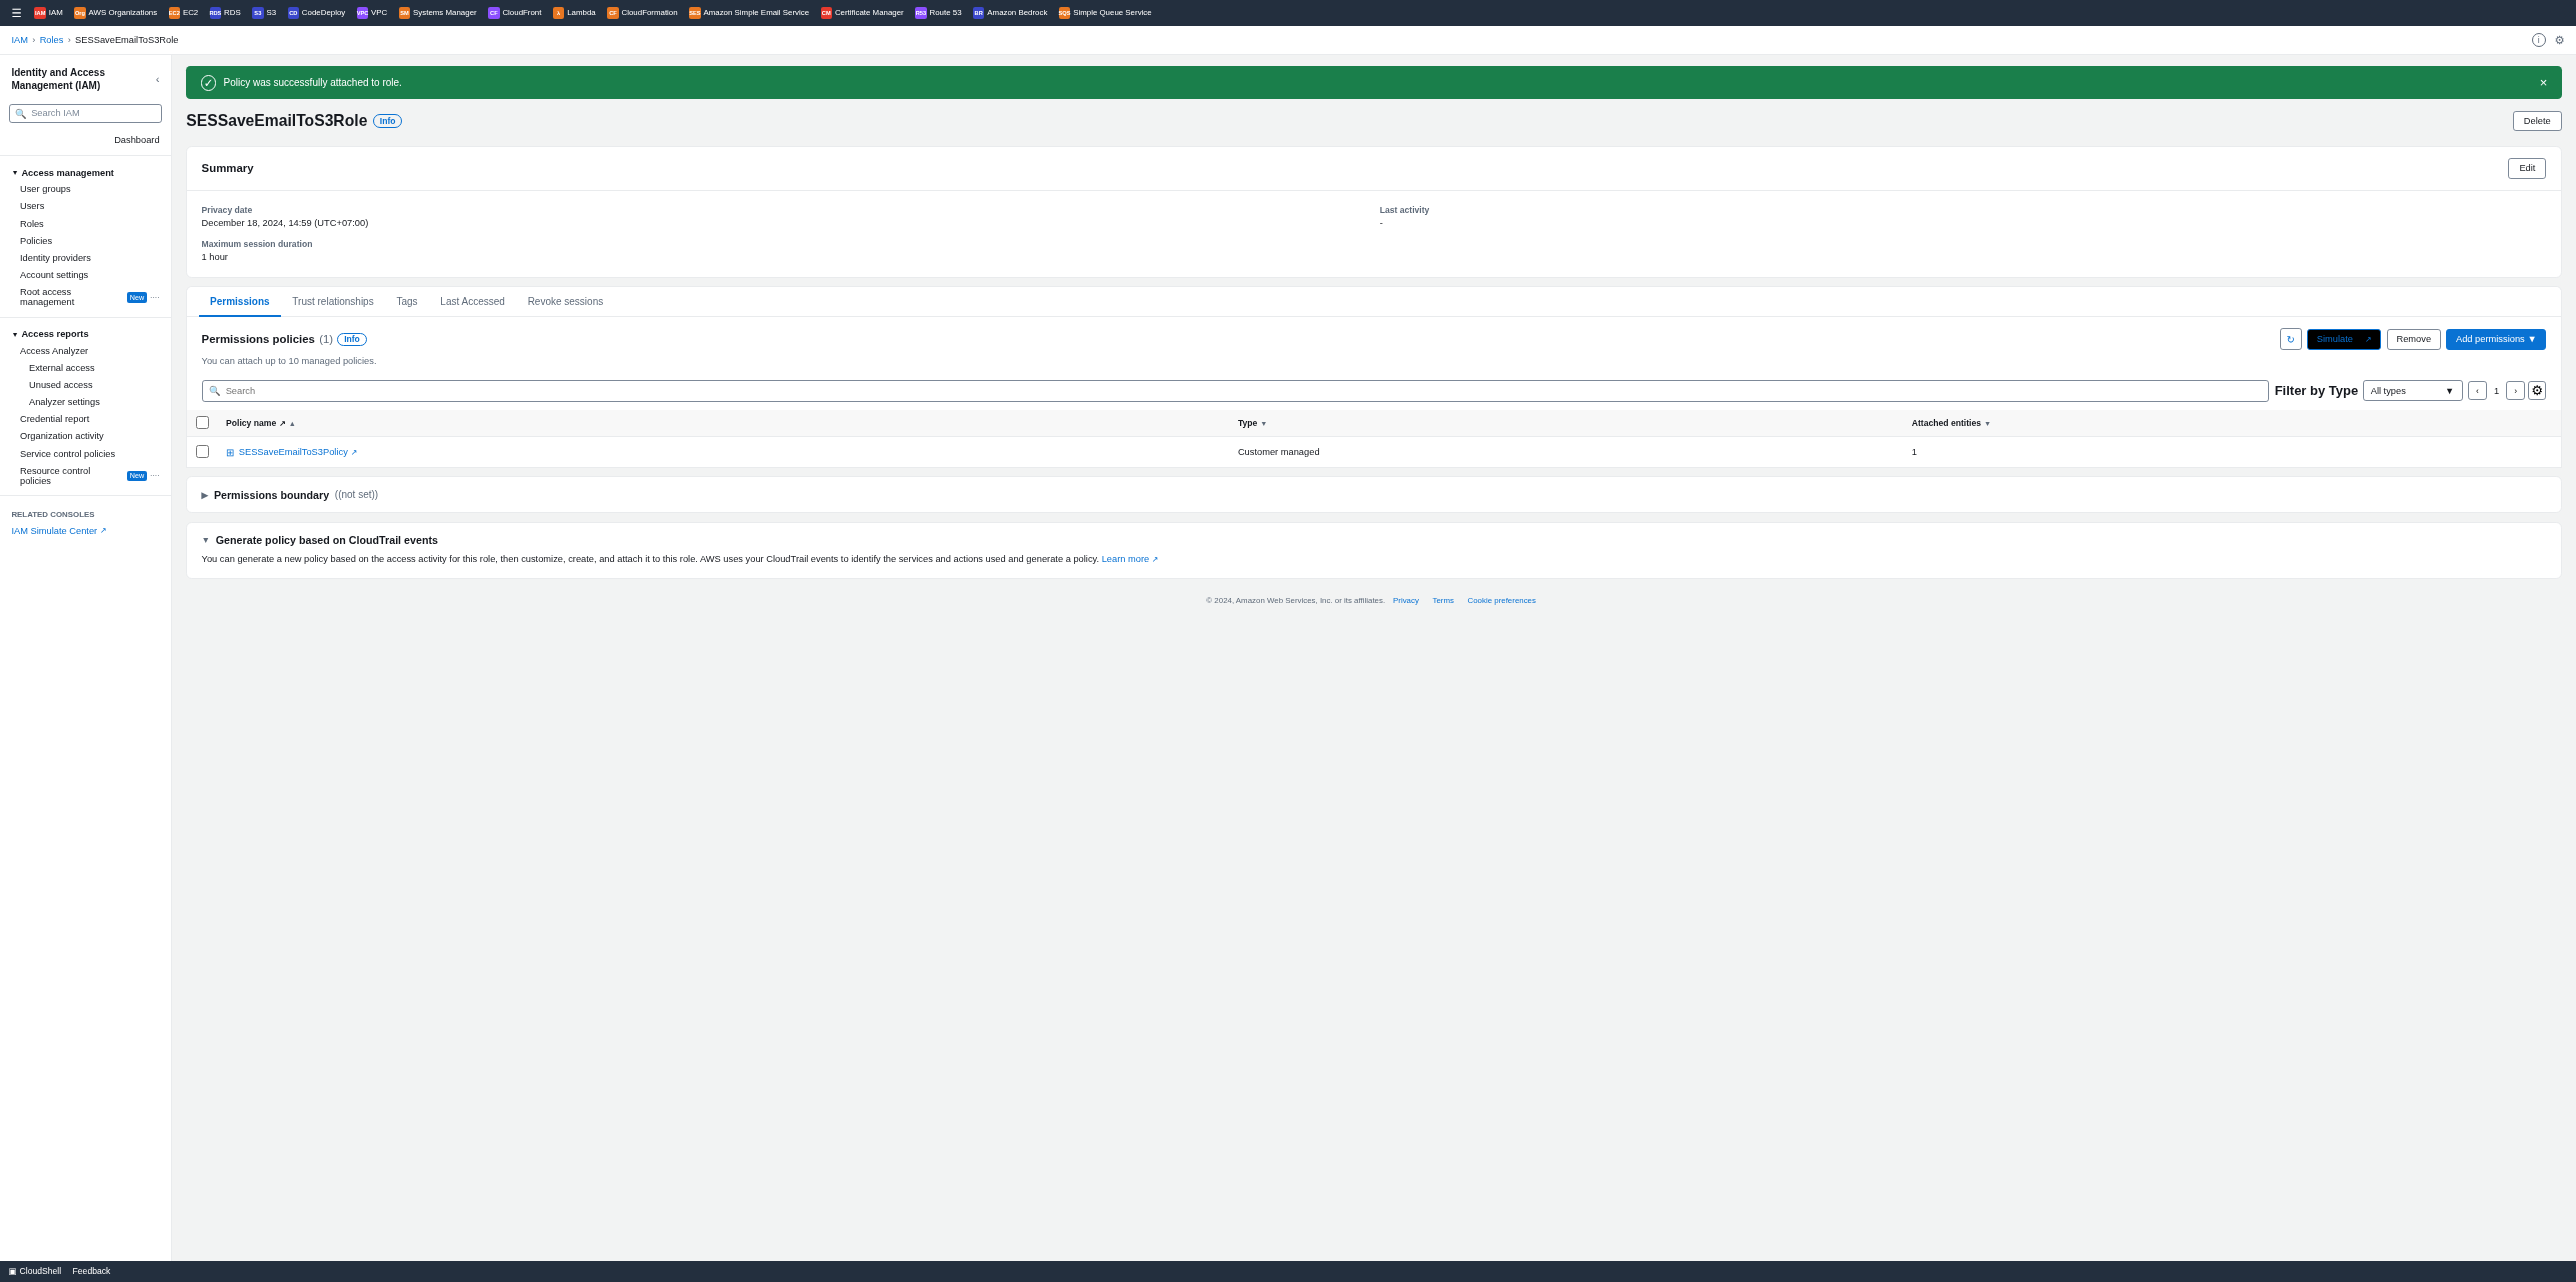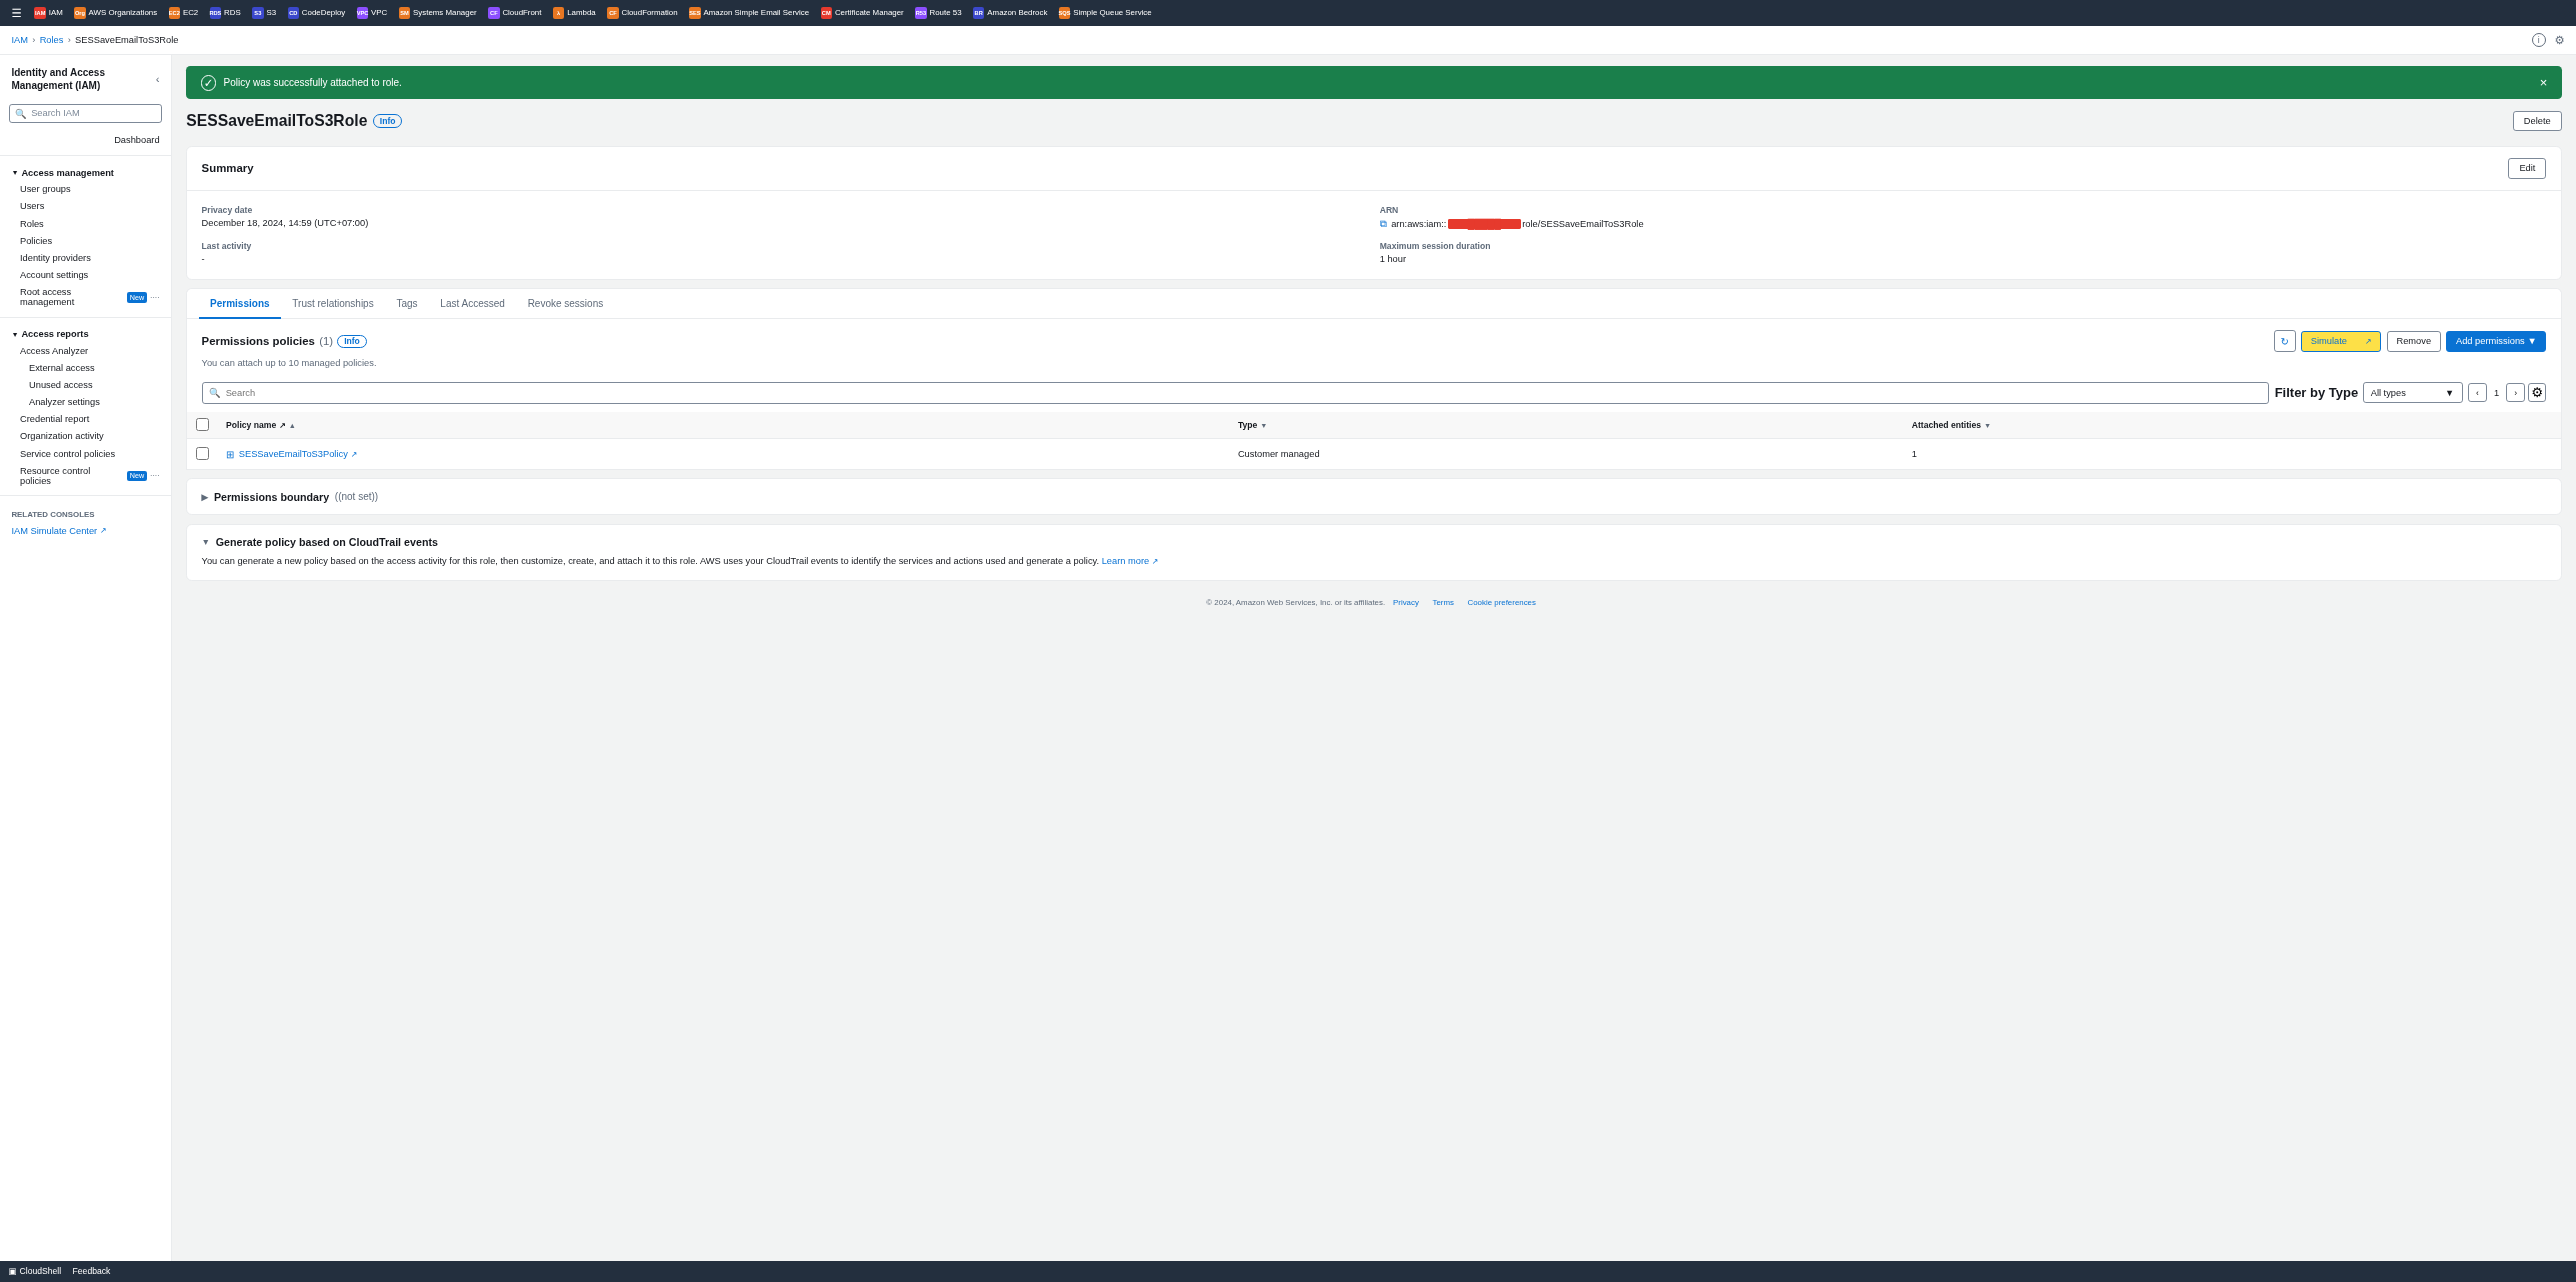--- a/index.html
+++ b/index.html
@@ -110,21 +110,21 @@
     .page-footer { text-align: center; padding: 8.6px; font-size: 7.9px; color: #5f6b7a; margin-bottom: 21.5px; }
     .page-footer a { color: #0972d3; text-decoration: none; margin: 0 5.7px; }
 
     
     .generate-section { background: #fff; border: 0.7px solid #e9ebed; border-radius: 5.7px; margin: 8.6px 14.3px; }
     .generate-header { display: flex; align-items: center; padding: 11.4px 14.3px 5.7px; gap: 5.7px; font-size: 10.7px; font-weight: 700; cursor: pointer; }
     .generate-body { padding: 0 14.3px 11.4px; font-size: 9.3px; color: #16191f; line-height: 1.6; }
     .learn-more { color: #0972d3; cursor: pointer; }
 
     .refresh-btn { width: 21.5px; height: 21.5px; border: 0.7px solid #7d8998; border-radius: 2.9px; background: #fff; cursor: pointer; display: flex; align-items: center; justify-content: center; font-size: 10px; color: #0972d3; }
-    .simulate-btn { display: inline-flex; align-items: center; gap: 18px; border: 0.7px solid #0972d3; border-radius: 2.9px; padding: 4.3px 8.6px; background: #fde047; color: #0972d3; font-size: 9.3px; cursor: pointer; }
+    .simulate-btn { display: inline-flex; align-items: center; gap: 12px; border: 0.7px solid #0972d3; border-radius: 2.9px; padding: 4.3px 8.6px; background: #000000; color: #0972d3; font-size: 9.3px; cursor: pointer; }
     .remove-btn { border: 0.7px solid #7d8998; border-radius: 2.9px; padding: 4.3px 8.6px; background: #fff; color: #16191f; font-size: 9.3px; cursor: pointer; }
     .add-permissions-btn { display: inline-flex; align-items: center; gap: 2.9px; border: 0.7px solid #0972d3; border-radius: 2.9px; background: #0972d3; color: #fff; font-size: 9.3px; padding: 4.3px 8.6px; cursor: pointer; }
 
     .toolbar-group { display: flex; align-items: center; gap: 5.7px; margin-left: auto; }
   </style>
 </head>
 <body>
 
 <div class="top-bar">
   <span class="top-bar-hamburger">☰</span>
@@ -284,29 +284,20 @@
     <div class="card">
       <div class="card-header">
         <span class="card-title">Summary</span>
         <button class="btn">Edit</button>
       </div>
       <div class="card-body">
         <div class="summary-grid">
           <div class="summary-field">
             <label>Privacy date</label>
             <div class="value">December 18, 2024, 14:59 (UTC+07:00)</div>
-          </div>
-          <div class="summary-field">
-            <label>ARN</label>
-            <div class="arn-value">
-              <span class="arn-copy-icon">⧉</span>
-              <span style="font-size:9.3px;">
-                <span>arn:aws:iam::</span><span style="background:#e63a2d; color:#e63a2d; border-radius:1.4px; padding:0 20px; margin:0 1.4px;">█████</span><span>role/SESSaveEmailToS3Role</span>
-              </span>
-            </div>
           </div>
           <div class="summary-field">
             <label>Last activity</label>
             <div class="value">-</div>
           </div>
           <div class="summary-field">
             <label>Maximum session duration</label>
             <div class="value">1 hour</div>
           </div>
         </div>

